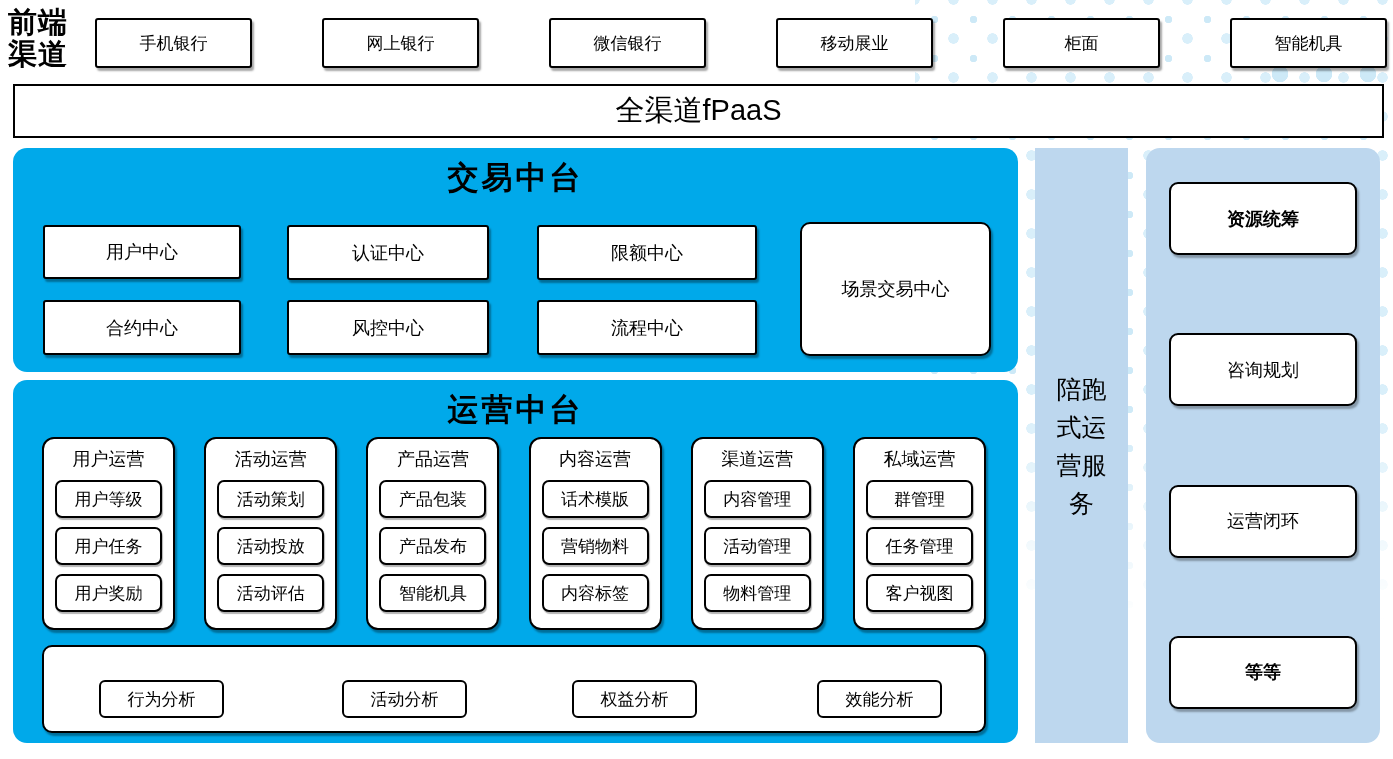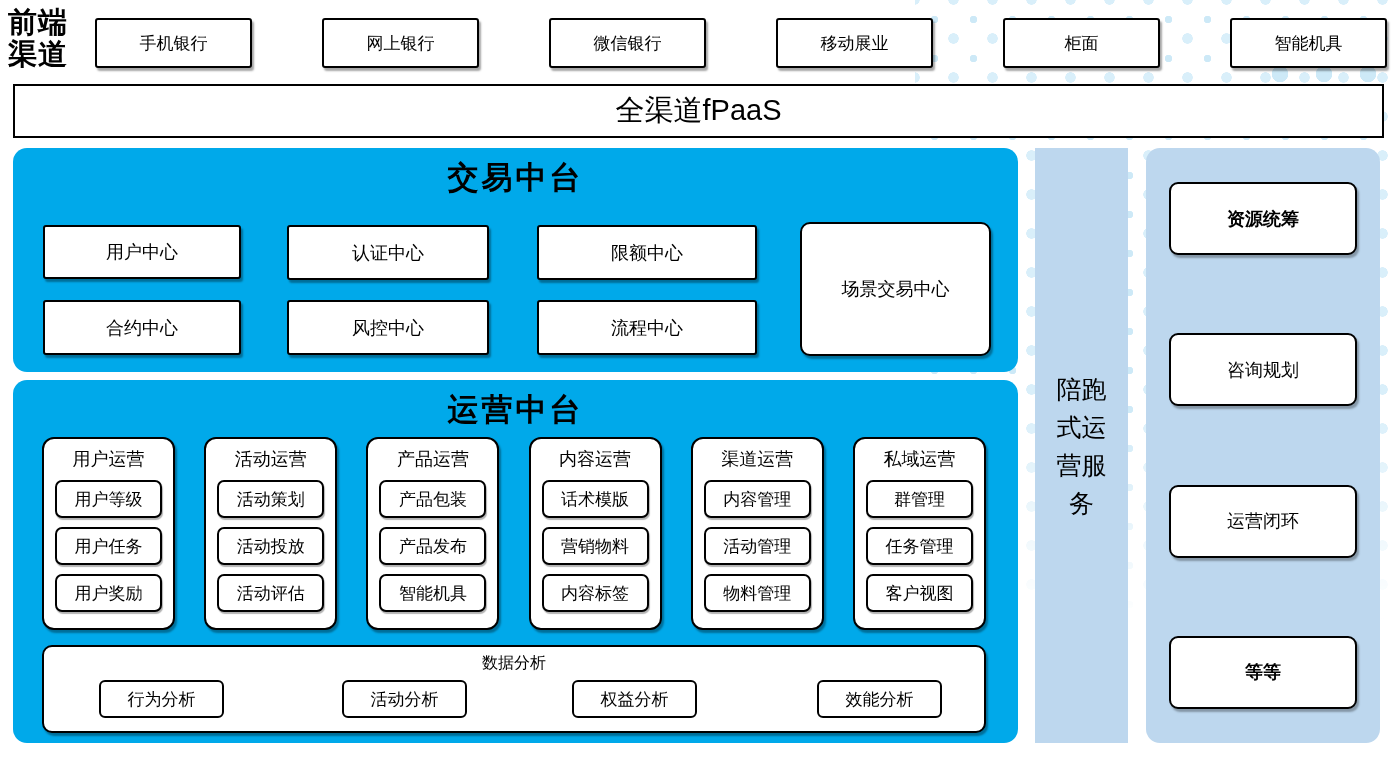--- a/index.html
+++ b/index.html
@@ -186,21 +186,20 @@
       </div>
       <div class="ops-col">
         <div class="ops-col-header">私域运营</div>
         <div class="ops-item">群管理</div>
         <div class="ops-item">任务管理</div>
         <div class="ops-item">客户视图</div>
       </div>
     </div>
 
     <div class="analysis-panel">
-      <div class="analysis-title">数据分析</div>
       <div class="analysis-item an1">行为分析</div>
       <div class="analysis-item an2">活动分析</div>
       <div class="analysis-item an3">权益分析</div>
       <div class="analysis-item an4">效能分析</div>
     </div>
   </div>
 
   <div class="z accompany-bar">
     <div class="accompany-label">陪跑式运营服务</div>
   </div>

